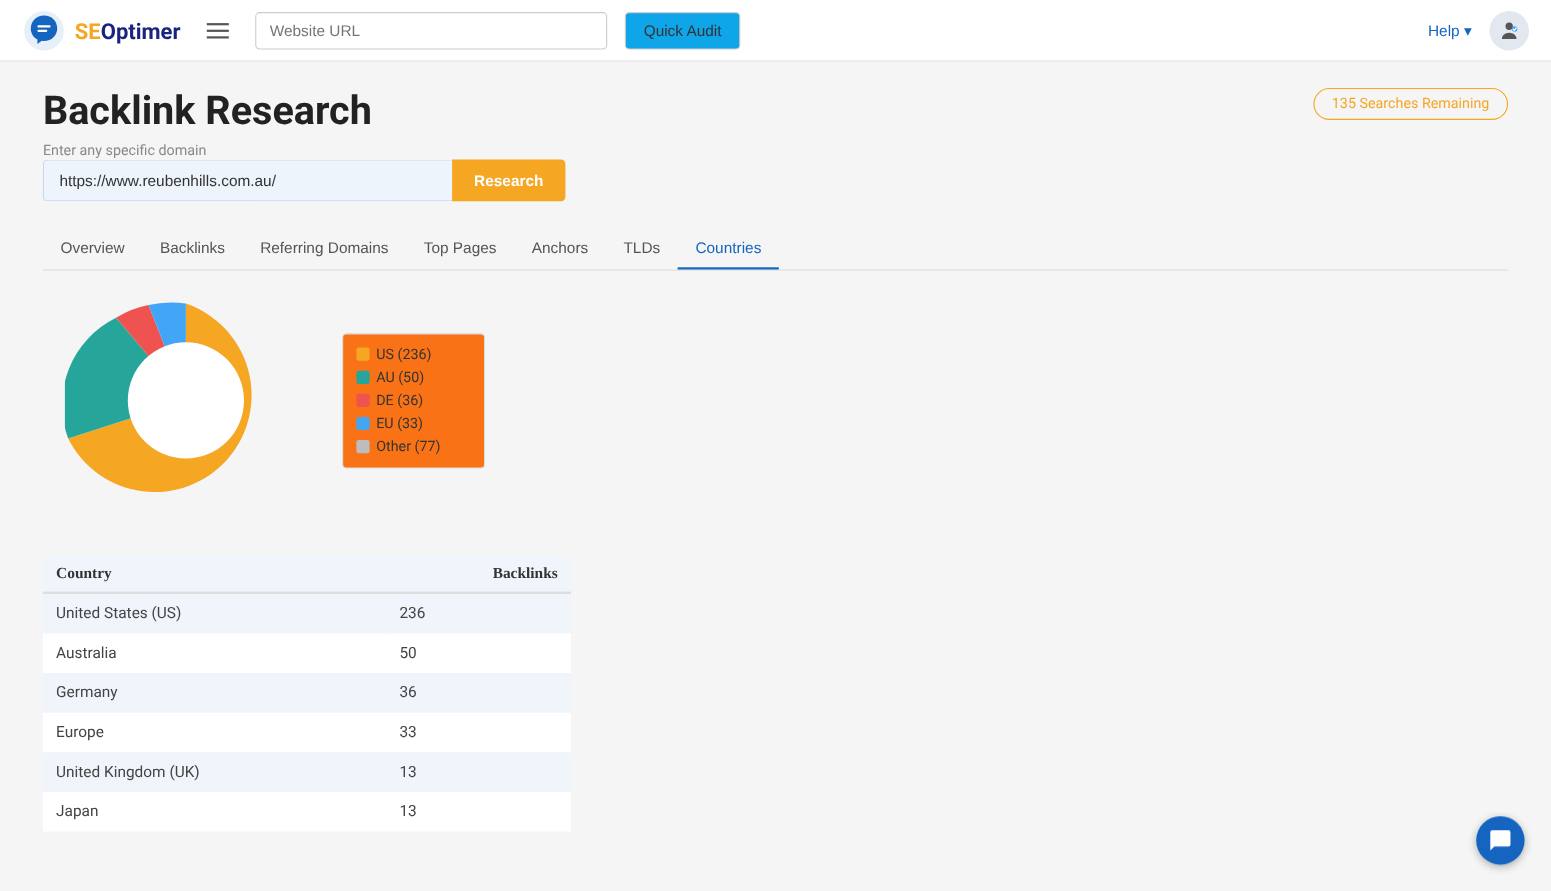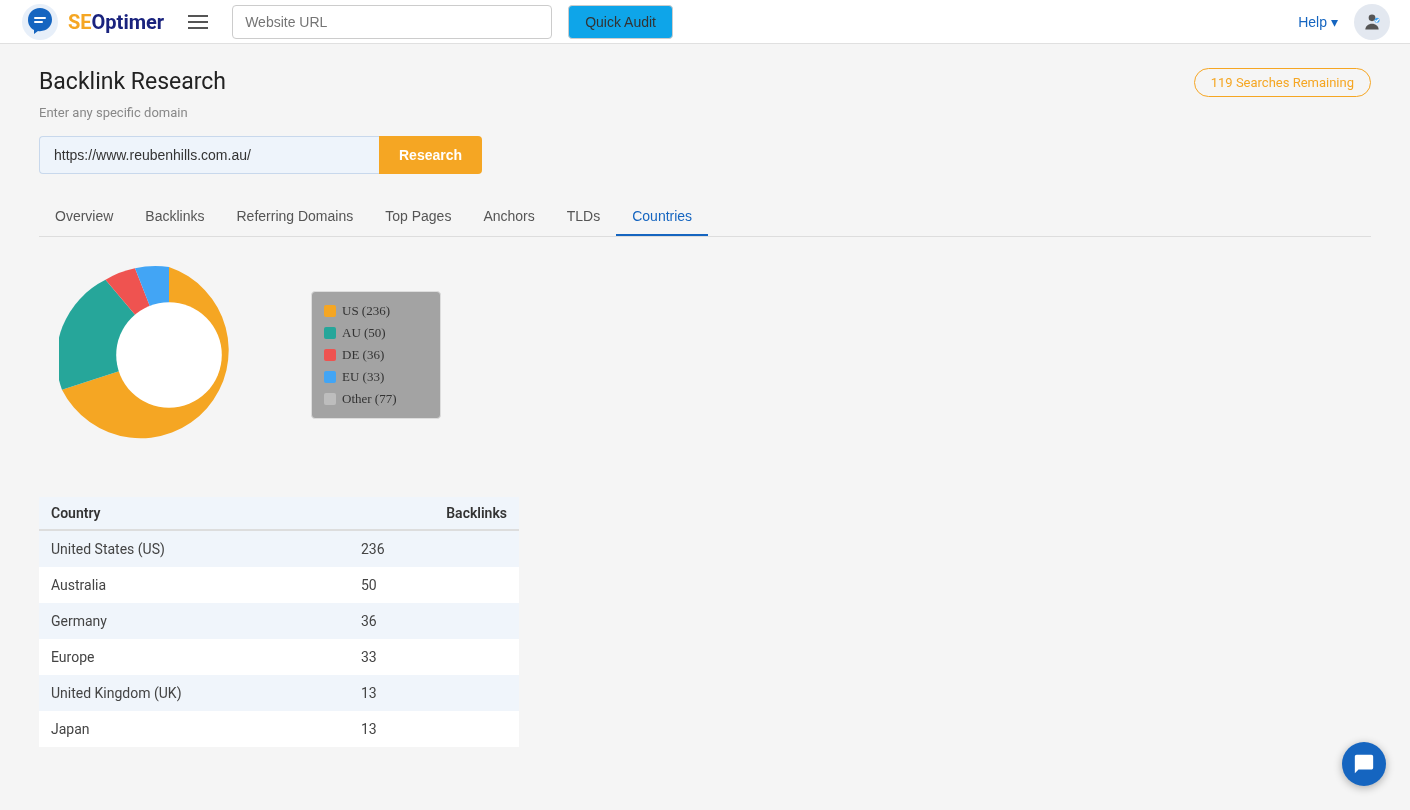--- a/index.html
+++ b/index.html
@@ -5,21 +5,21 @@
     * { box-sizing: border-box; margin: 0; padding: 0; }
     body { font-family: -apple-system, BlinkMacSystemFont, 'Segoe UI', Roboto, sans-serif; background: #f5f5f5; color: #333; }
 
     
     .header {
       background: #fff;
       border-bottom: 1px solid #e0e0e0;
       display: flex;
       align-items: center;
       padding: 0 20px;
-      height: 44px;
+      height: 56px;
       gap: 16px;
     }
     .logo-area {
       display: flex;
       align-items: center;
       gap: 8px;
       text-decoration: none;
     }
     .logo-icon {
       width: 40px;
@@ -95,45 +95,44 @@
       padding: 24px 24px;
     }
 
     .page-header {
       display: flex;
       align-items: flex-start;
       justify-content: space-between;
       margin-bottom: 8px;
     }
     .page-title {
-      font-size: 23px;
-      font-weight: 400;
+      font-size: 36px;
+      font-weight: 700;
       color: #222;
     }
     .searches-badge {
       border: 1px solid #f5a623;
       color: #f5a623;
       border-radius: 20px;
       padding: 6px 16px;
       font-size: 13px;
       white-space: nowrap;
     }
     .subtitle {
       font-size: 13px;
       color: #888;
-      margin-bottom: 16px;
     }
 
     .search-row {
       display: flex;
       gap: 0;
       margin-bottom: 24px;
     }
     .domain-input {
-      width: 340px;
+      width: 372px;
       border: 1px solid #c8d8ec;
       border-right: none;
       border-radius: 4px 0 0 4px;
       padding: 10px 14px;
       font-size: 14px;
       background: #eef4fb;
       color: #333;
       outline: none;
     }
     .research-btn {
@@ -185,27 +184,26 @@
       width: 220px;
       height: 220px;
     }
     .donut-container svg {
       width: 220px;
       height: 220px;
     }
 
     
     .chart-legend {
-      background: #a3a3a3;
+      background: #f97316;
       border: 1px solid #ddd;
       border-radius: 4px;
       padding: 8px 12px;
       font-size: 13px;
       min-width: 130px;
-      font-family: Liberation Serif, serif;
     }
     .legend-item {
       display: flex;
       align-items: center;
       gap: 6px;
       padding: 3px 0;
     }
     .legend-dot {
       width: 12px;
       height: 12px;
@@ -218,20 +216,21 @@
       width: 480px;
       border-collapse: collapse;
       font-size: 14px;
     }
     .data-table th {
       text-align: left;
       padding: 8px 12px;
       font-weight: 600;
       color: #333;
       border-bottom: 2px solid #ddd;
+      font-family: Liberation Serif, serif;
     }
     .data-table th:last-child { text-align: right; }
     .data-table td {
       padding: 10px 12px;
       color: #444;
     }
     .data-table td:last-child { }
     .data-table tr:nth-child(odd) { background: #f0f5fb; }
     .data-table tr:nth-child(even) { background: #fff; }
 
@@ -282,21 +281,21 @@
       <circle cx="18" cy="10" r="3" fill="#42a5f5"></circle>
       <path d="M16 10 L17.5 11.5 L20 8.5" stroke="#fff" stroke-width="1.5" fill="none"></path>
     </svg>
   </div>
 </header>
 
 <div class="main-content">
 
   <div class="page-header">
     <h1 class="page-title">Backlink Research</h1>
-    <div class="searches-badge">119 Searches Remaining</div>
+    <div class="searches-badge">135 Searches Remaining</div>
   </div>
   <p class="subtitle">Enter any specific domain</p>
 
   <div class="search-row">
     <input class="domain-input" type="text" value="https://www.reubenhills.com.au/" style="">
     <button class="research-btn">Research</button>
   </div>
 
   <nav class="tabs">
     <button class="tab">Overview</button>

